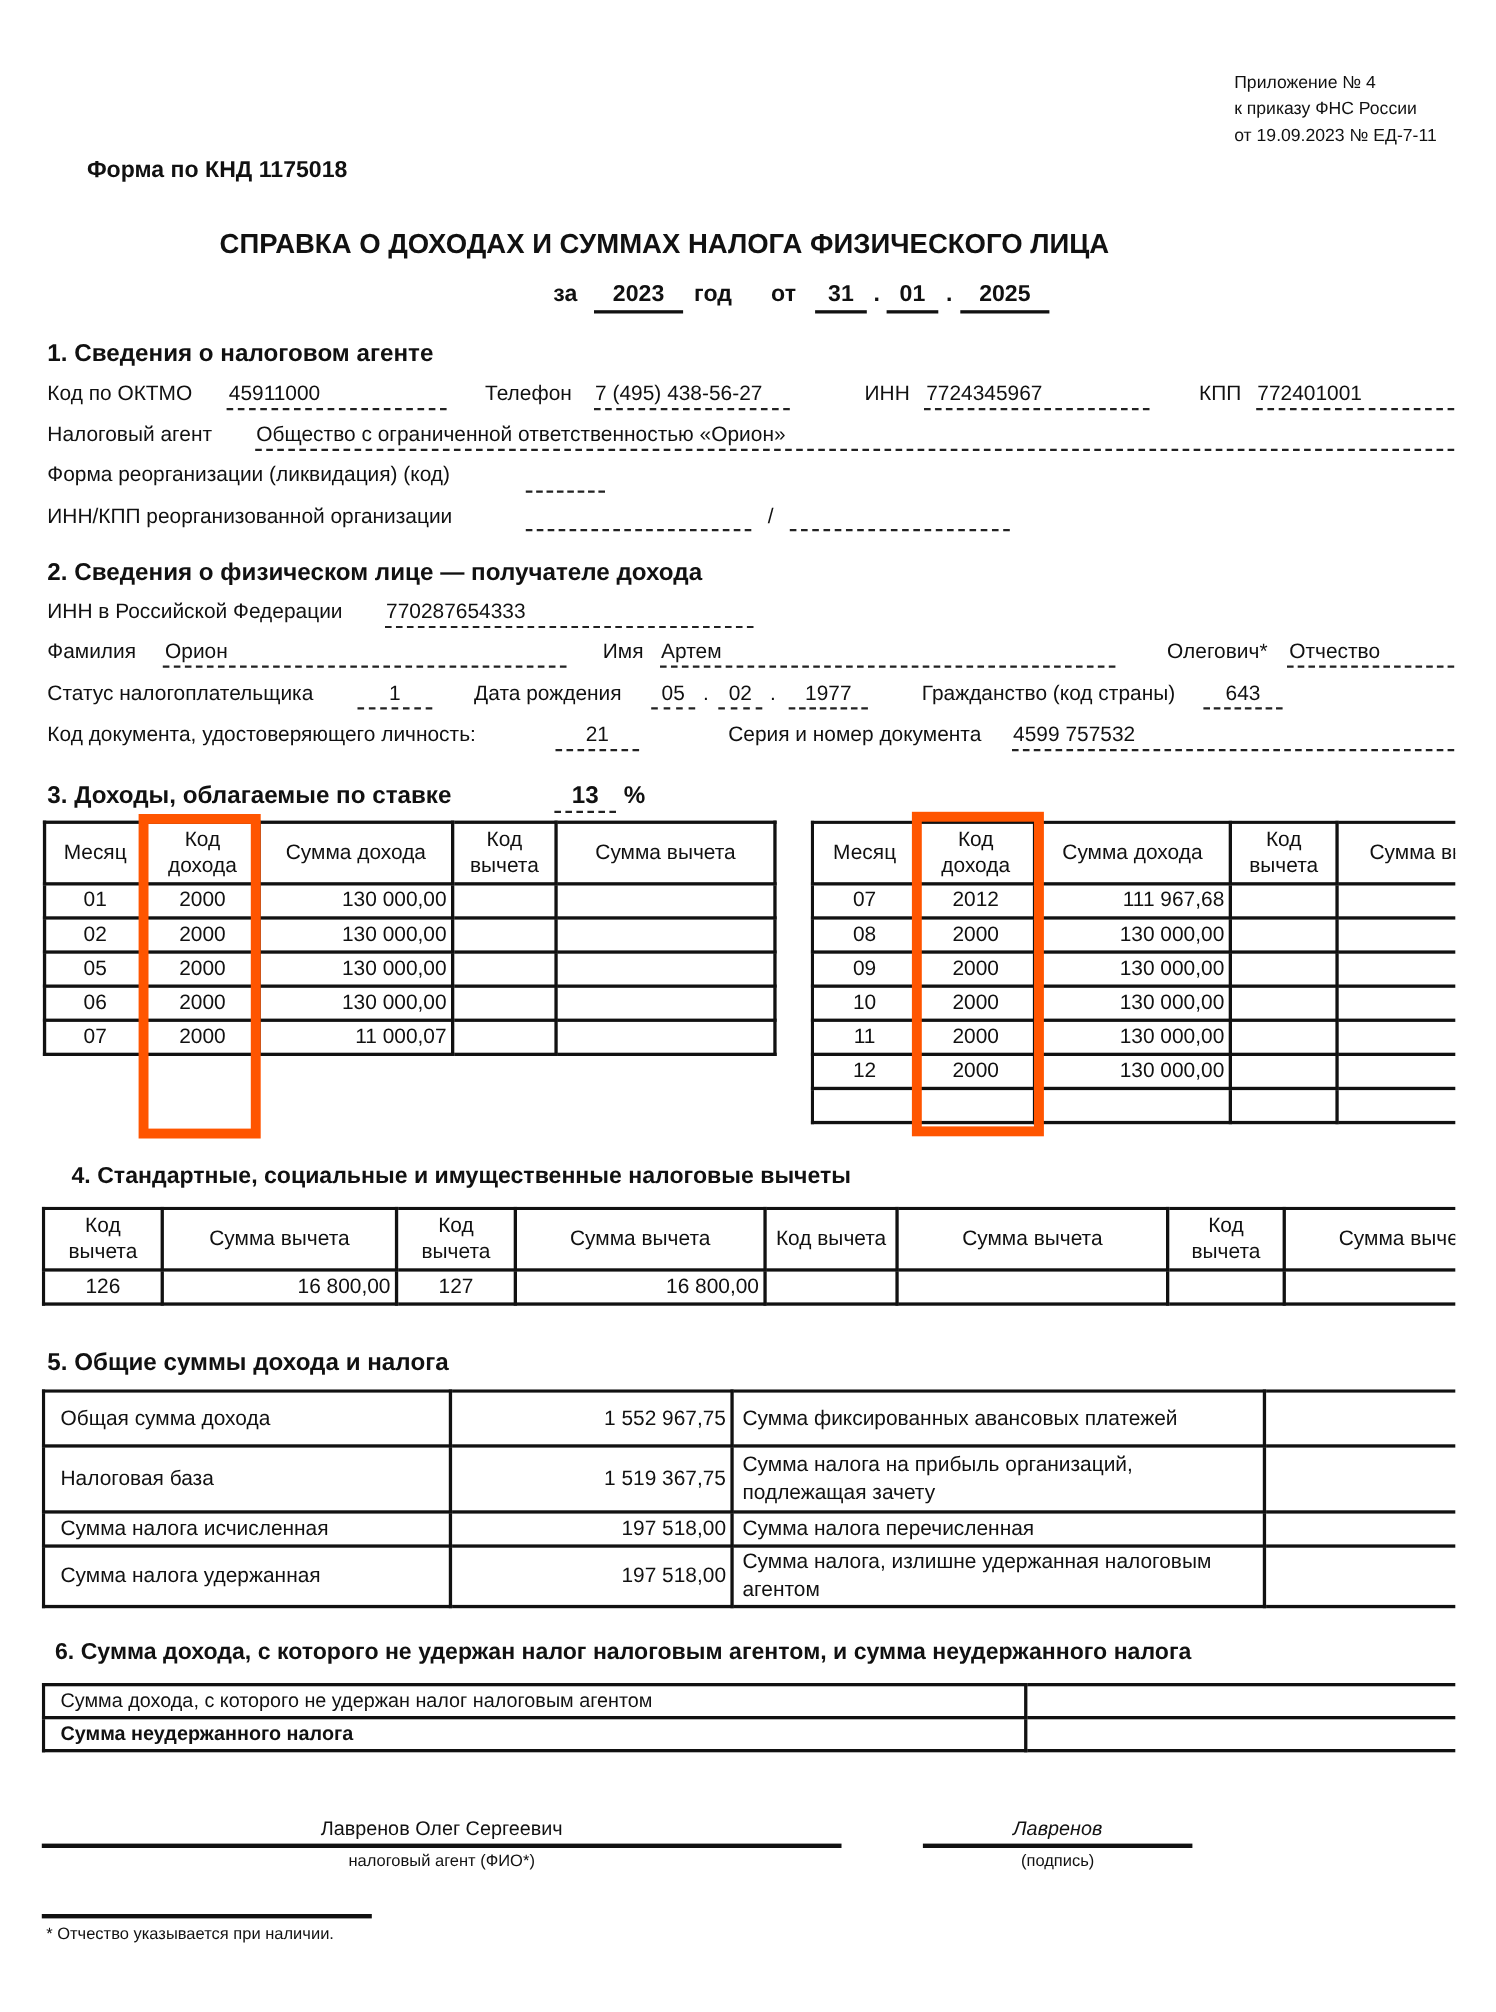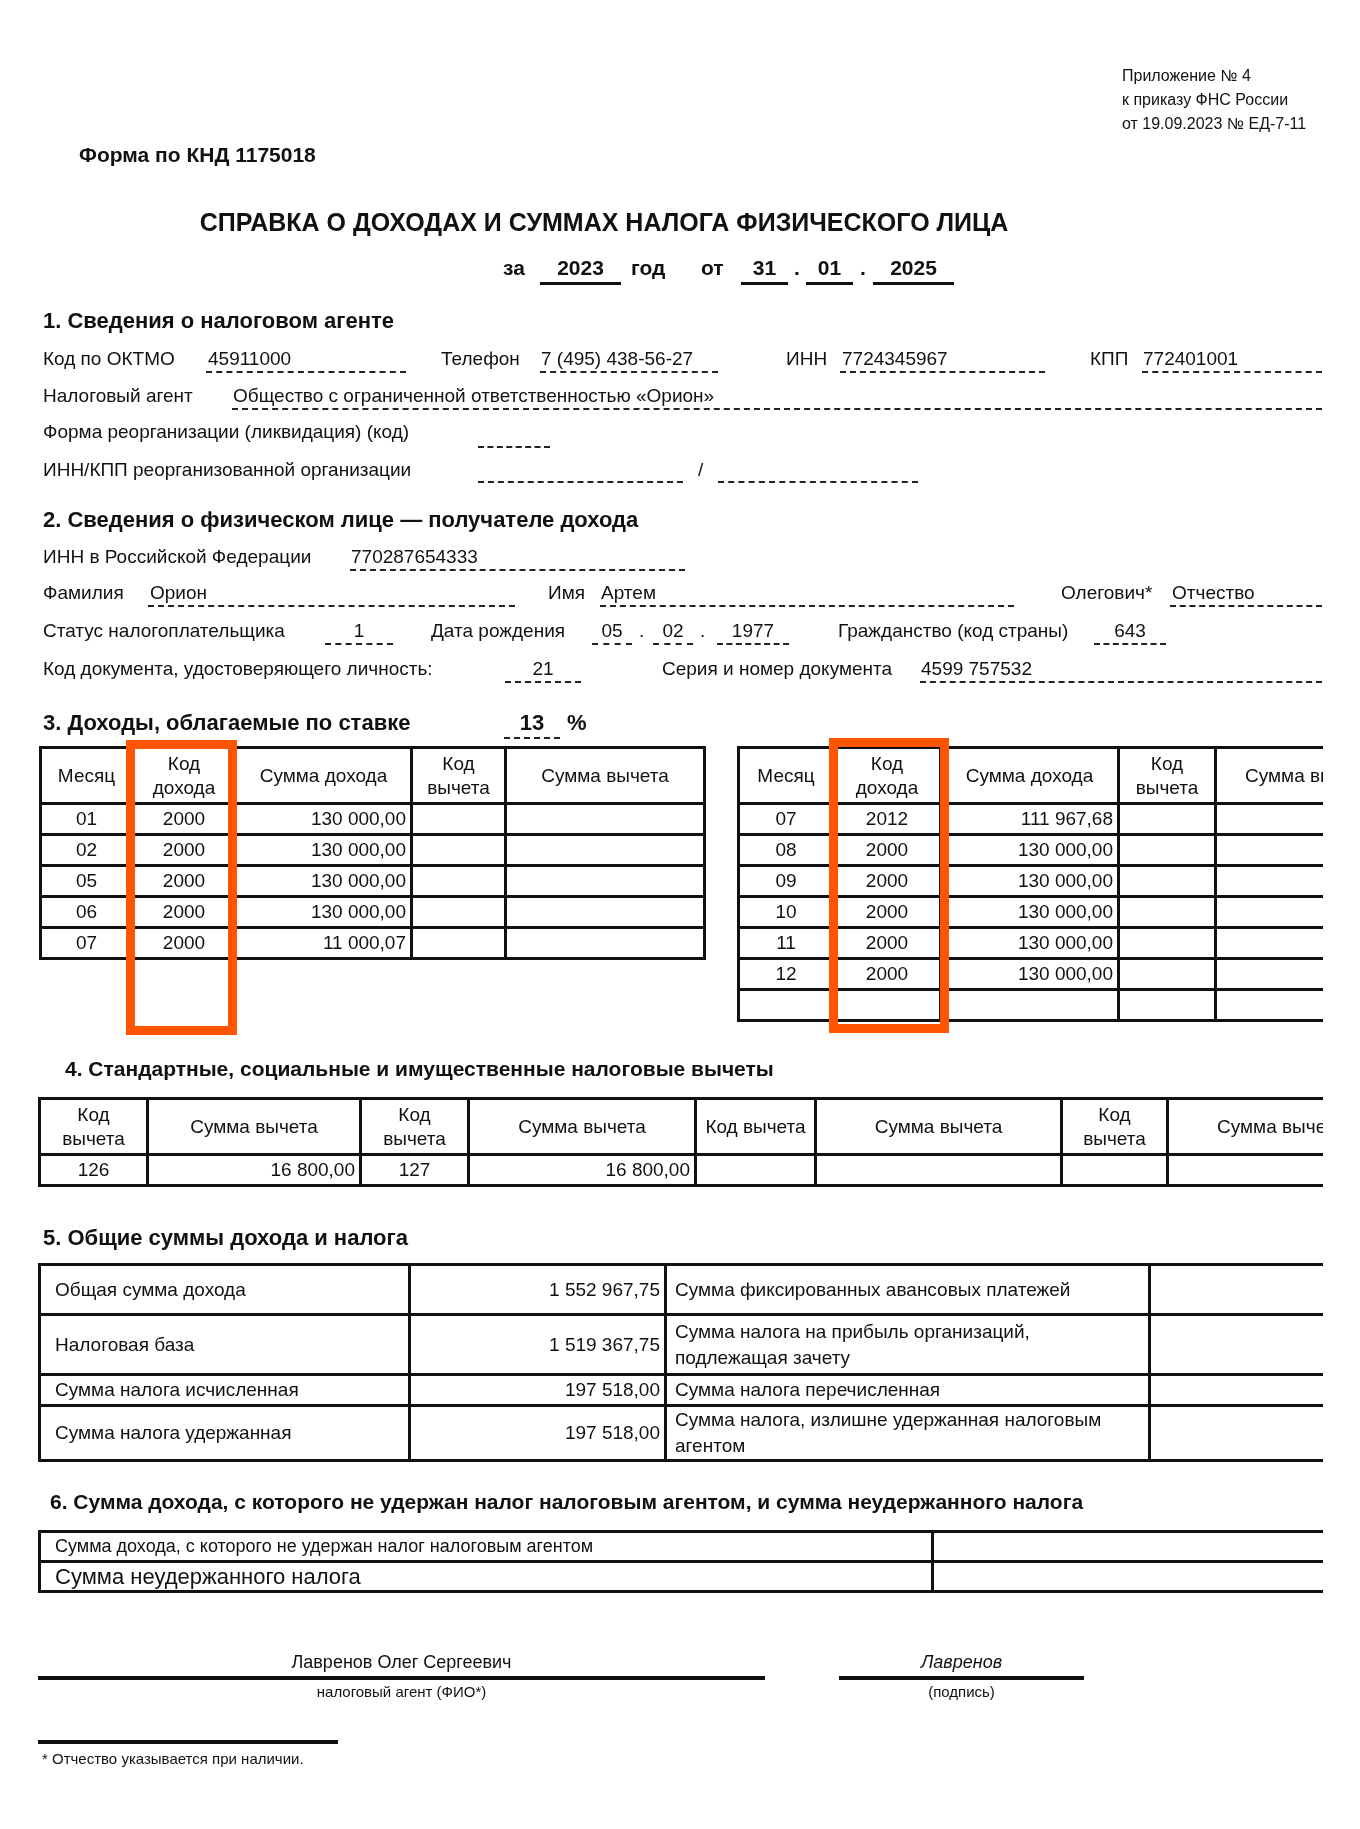--- a/index.html
+++ b/index.html
@@ -337,21 +337,21 @@
   <colgroup>
         <col style="width:893px">
         <col style="width:507px">
       </colgroup>
   <tbody>
         <tr style="height:30px">
     <td style="padding-left:14px;font-size:18px;">Сумма дохода, с которого не удержан налог налоговым агентом</td>
     <td class="r"></td>
   </tr>
   <tr style="height:30px">
-    <td style="padding-left:14px;font-size:22px;">Сумма неудержанного налога</td>
+    <td style="padding-left:14px;font-size:18px;font-weight:bold;">Сумма неудержанного налога</td>
     <td class="r"></td>
   </tr>
 </tbody>
     </table>
 </div>
 
 <div class="abs" style="left:38px;top:1652px;width:727px;text-align:center;font-size:18px;">Лавренов Олег Сергеевич</div>
 <div class="under" style="left:38px;top:1676px;width:727px;border-bottom-width:4px;"></div>
 <div class="abs" style="left:38px;top:1683px;width:727px;text-align:center;font-size:15px;">налоговый агент (ФИО*)</div>
 

